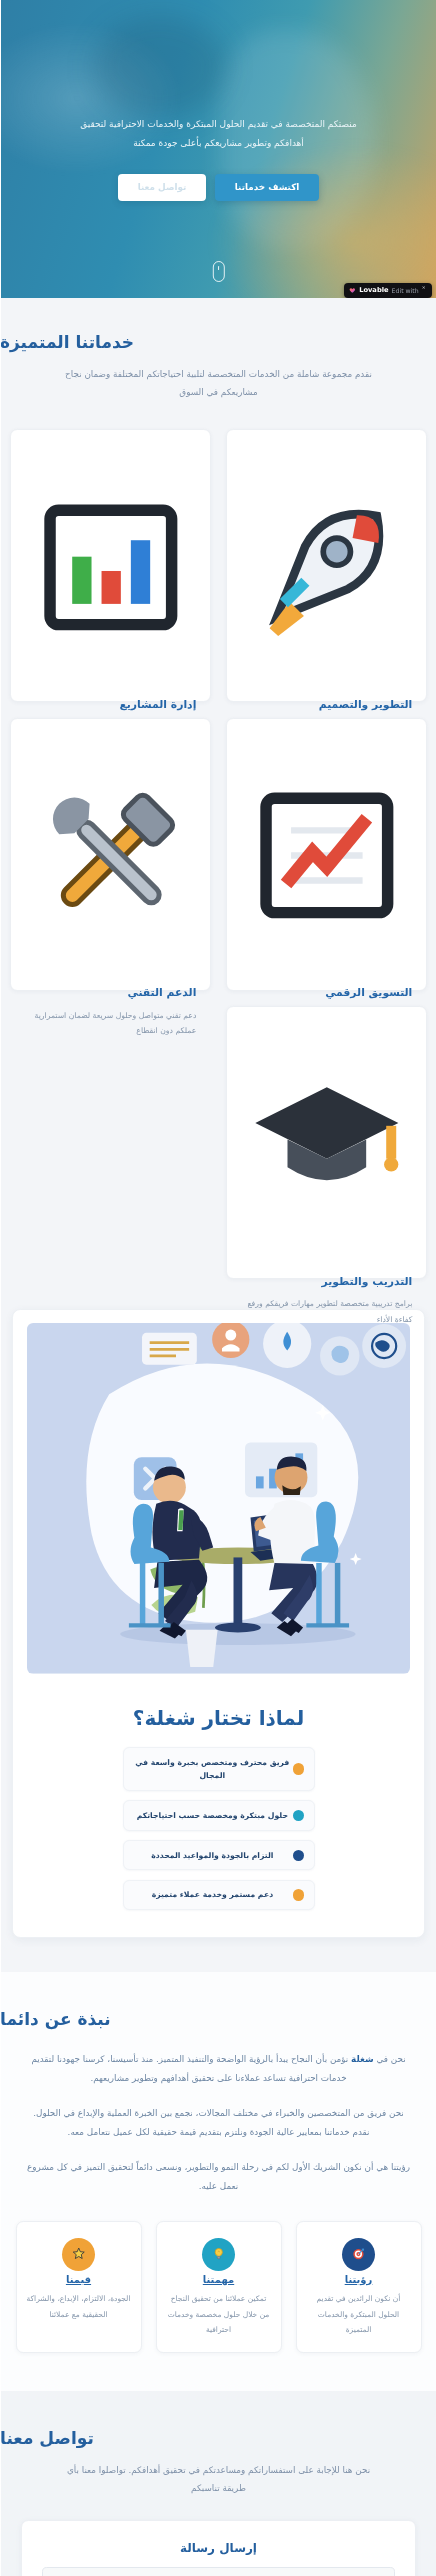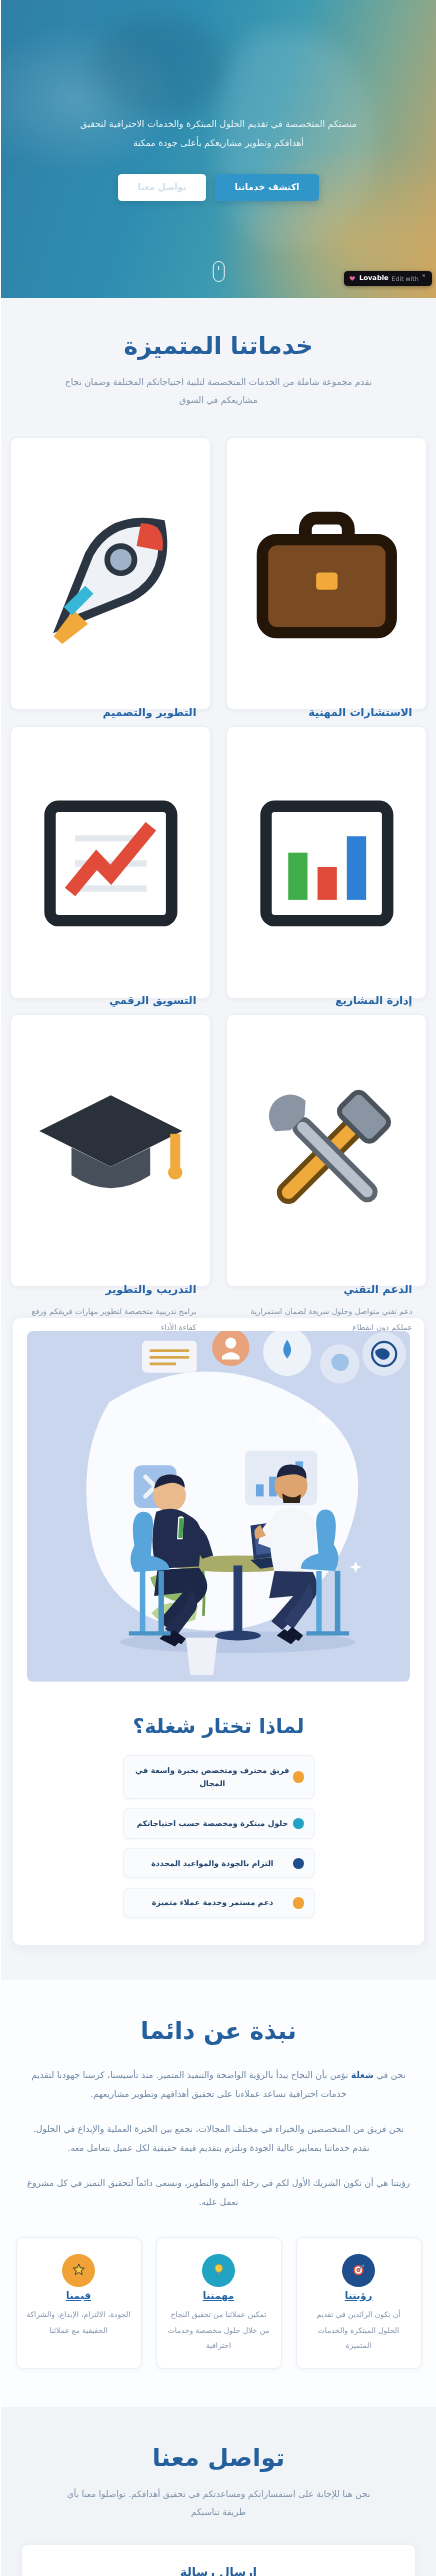--- a/index.html
+++ b/index.html
@@ -30,30 +30,30 @@
   .hero-sub { margin:17.5px auto 0; max-width:278px; color:#eaf4f8; font-size:9px; line-height:2.1; }
   .hero-btns { margin-top:21.6px; display:flex; justify-content:center; gap:9.3px; }
   .btn { display:inline-block; border:none; cursor:pointer; border-radius:4.1px; font-family:inherit;
     font-size:8.8px; font-weight:bold; padding:8.2px 19.6px; }
   .btn-primary { background:#3095c9; color:#ffffff; box-shadow:0 2.1px 7.2px rgba(10,60,90,.25); }
   .btn-ghost { background:#ffffff; color:#cfe0eb; box-shadow:0 2.1px 7.2px rgba(10,60,90,.18); }
   .scroll-hint { position:absolute; z-index:2; bottom:16.5px; left:50%; transform:translateX(-50%);
     width:12.4px; height:20.6px; border:1px solid rgba(255,255,255,.85); border-radius:6.7px; }
   .scroll-hint::after { content:""; position:absolute; top:3.6px; left:50%; transform:translateX(-50%);
     width:1.5px; height:4.6px; border-radius:1px; background:rgba(255,255,255,.9); }
-  .lovable-badge { position:absolute; z-index:3; right:5.2px; bottom:12px; background:#101014; border-radius:4.1px;
+  .lovable-badge { position:absolute; z-index:3; right:5.2px; bottom:0; background:#101014; border-radius:4.1px;
     padding:3.6px 6.2px 3.6px 5.2px; display:flex; align-items:center; gap:3.1px; direction:ltr;
     box-shadow:0 1px 4.1px rgba(0,0,0,.35); }
   .lovable-badge .icon { width:6.7px; height:6.7px; }
   .lovable-brand { color:#ffffff; font-weight:bold; font-size:6.7px; }
   .lovable-edit { color:#9aa0ab; font-size:6.2px; }
   .lovable-x { color:#cfd3da; font-size:4.6px; align-self:flex-start; margin-top:-1px; }
 
   
-  .section-h2 { text-align:center; color:#245f9e; font-size:24px; font-weight:bold; }
+  .section-h2 { text-align:left; color:#245f9e; font-size:17px; font-weight:bold; }
   .section-sub { text-align:center; color:#7e90a8; font-size:8.8px; line-height:2.05; margin:13.4px auto 0; max-width:319px; }
 
   
   .services { background:#f3f5f8; padding:34px 0 34px; }
   .services-grid { margin-top:28px; padding:0 10.3px; display:grid; grid-template-columns:1fr 1fr; gap:15.5px; }
   .svc-card { background:#ffffff; border:0.5px solid #eceff3; border-radius:7.2px; padding:18.5px 13.4px 15.5px;
     text-align:right; box-shadow:0 1px 4.1px rgba(30,60,100,.05); }
   .svc-card .icon { width:24px; height:24px; margin:0 auto; }
   .svc-title { color:#2465a8; font-size:10.8px; font-weight:bold; margin-top:12.4px; }
   .svc-desc { color:#8596ab; font-size:7.7px; line-height:2.05; margin-top:8.2px; }
@@ -123,29 +123,20 @@
     <span class="lovable-edit">Edit with</span>
     <span class="lovable-x">×</span>
   </div>
 </section>
 
 <section class="services">
   <h2 class="section-h2">خدماتنا المتميزة</h2>
   <p class="section-sub">نقدم مجموعة شاملة من الخدمات المتخصصة لتلبية احتياجاتكم المختلفة وضمان نجاح مشاريعكم في السوق</p>
 
   <div class="services-grid">
-    <div class="svc-card">
-      <span class="icon"><svg viewBox="0 0 24 24">
-            <rect x="3" y="7" width="18" height="13" rx="2" fill="#7a4b22" stroke="#231508" stroke-width="1.6"></rect>
-            <path d="M9 7V5.5A1.5 1.5 0 0 1 10.5 4h3A1.5 1.5 0 0 1 15 5.5V7" fill="none" stroke="#231508" stroke-width="1.8"></path>
-            <rect x="10.5" y="11.6" width="3" height="2.4" rx="0.5" fill="#f2a93b"></rect>
-          </svg></span>
-      <div class="svc-title">الاستشارات المهنية</div>
-      <div class="svc-desc">نقدم استشارات متخصصة لمساعدتكم في اتخاذ القرارات الصحيحة وتطوير استراتيجياتكم</div>
-    </div>
     <div class="svc-card">
       <span class="icon"><svg viewBox="0 0 24 24">
             <path d="M5 19 L9 9 Q12 3.5 19 4.8 Q20.4 12 15 15 Z" fill="#eef2f7" stroke="#2b3642" stroke-width="1.2"></path>
             <path d="M16.2 4.7 Q19.8 4.6 19.2 8.6 L15.6 7.9 Z" fill="#e04b3a"></path>
             <circle cx="13.4" cy="9.8" r="1.9" fill="#9fb3c8" stroke="#2b3642" stroke-width="0.8"></circle>
             <path d="M4 20.5 L6.8 16.8 L8.8 18.8 L5.2 21.6 Z" fill="#f2a93b"></path>
             <path d="M9 14 L6 17" stroke="#36b7d8" stroke-width="1.6"></path>
           </svg></span>
       <div class="svc-title">التطوير والتصميم</div>
       <div class="svc-desc">خدمات تطوير وتصميم متكاملة لإنشاء حلول رقمية مبتكرة ومتجاوبة</div>

